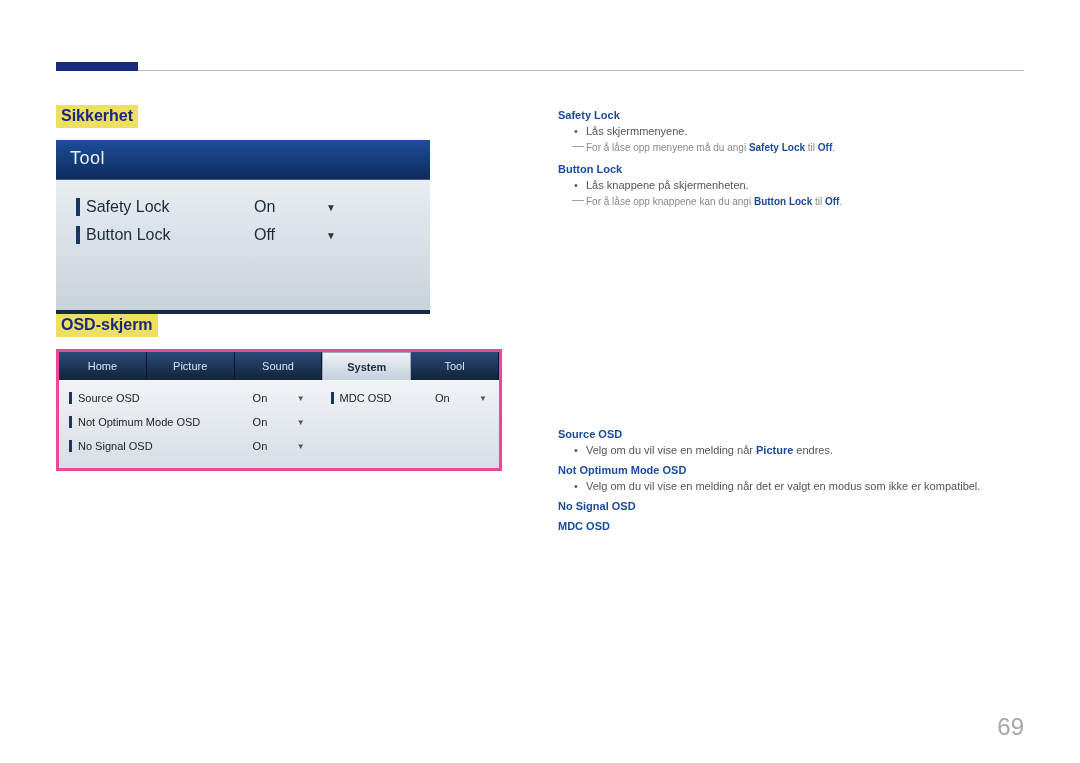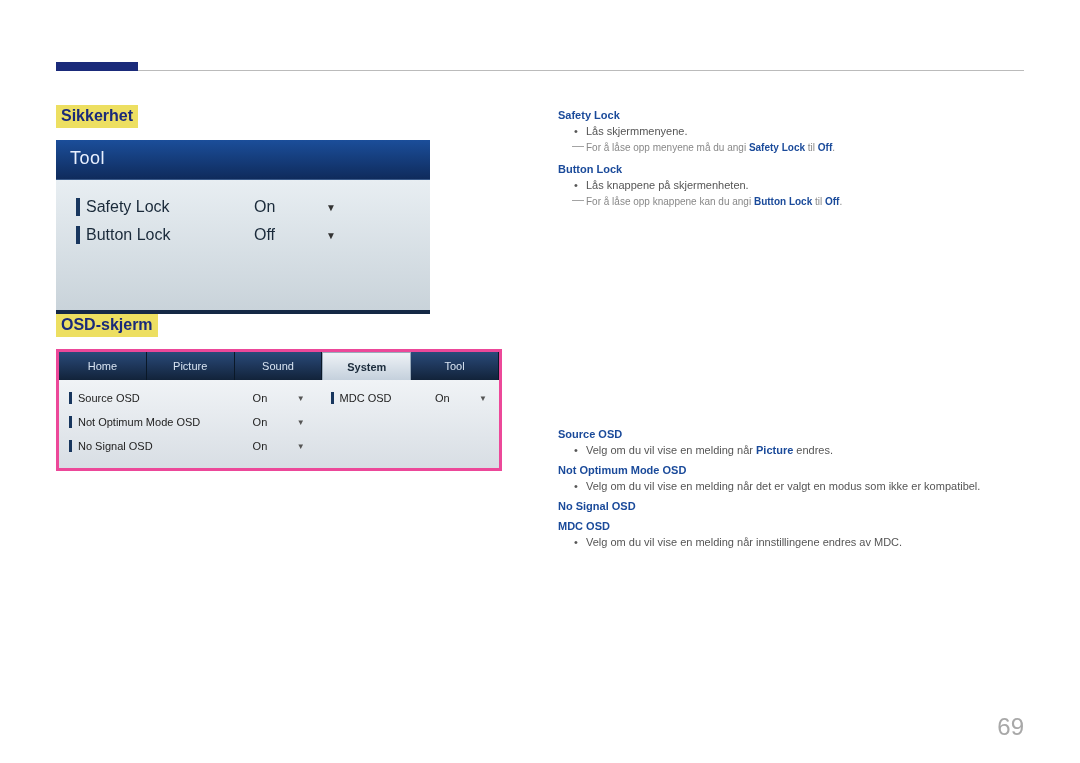--- a/index.html
+++ b/index.html
@@ -269,20 +269,17 @@
           <li>
         <span>Velg om du vil vise en melding når </span><span class="bold-inline">Picture</span><span> endres.</span>
       </li>
         </ul>
       <div class="rh sp">Not Optimum Mode OSD</div>
       <ul class="bullets">
           <li>Velg om du vil vise en melding når det er valgt en modus som ikke er kompatibel.</li>
         </ul>
       <div class="rh sp">No Signal OSD</div>
       <div class="rh sp">MDC OSD</div>
-      <ul class="bullets">
-          <li>Velg om du vil vise en melding når innstillingene endres av MDC.</li>
-        </ul>
     </div>
   </div>
 </div>
 
 <div class="page-num">69</div>
 
 </body></html>

